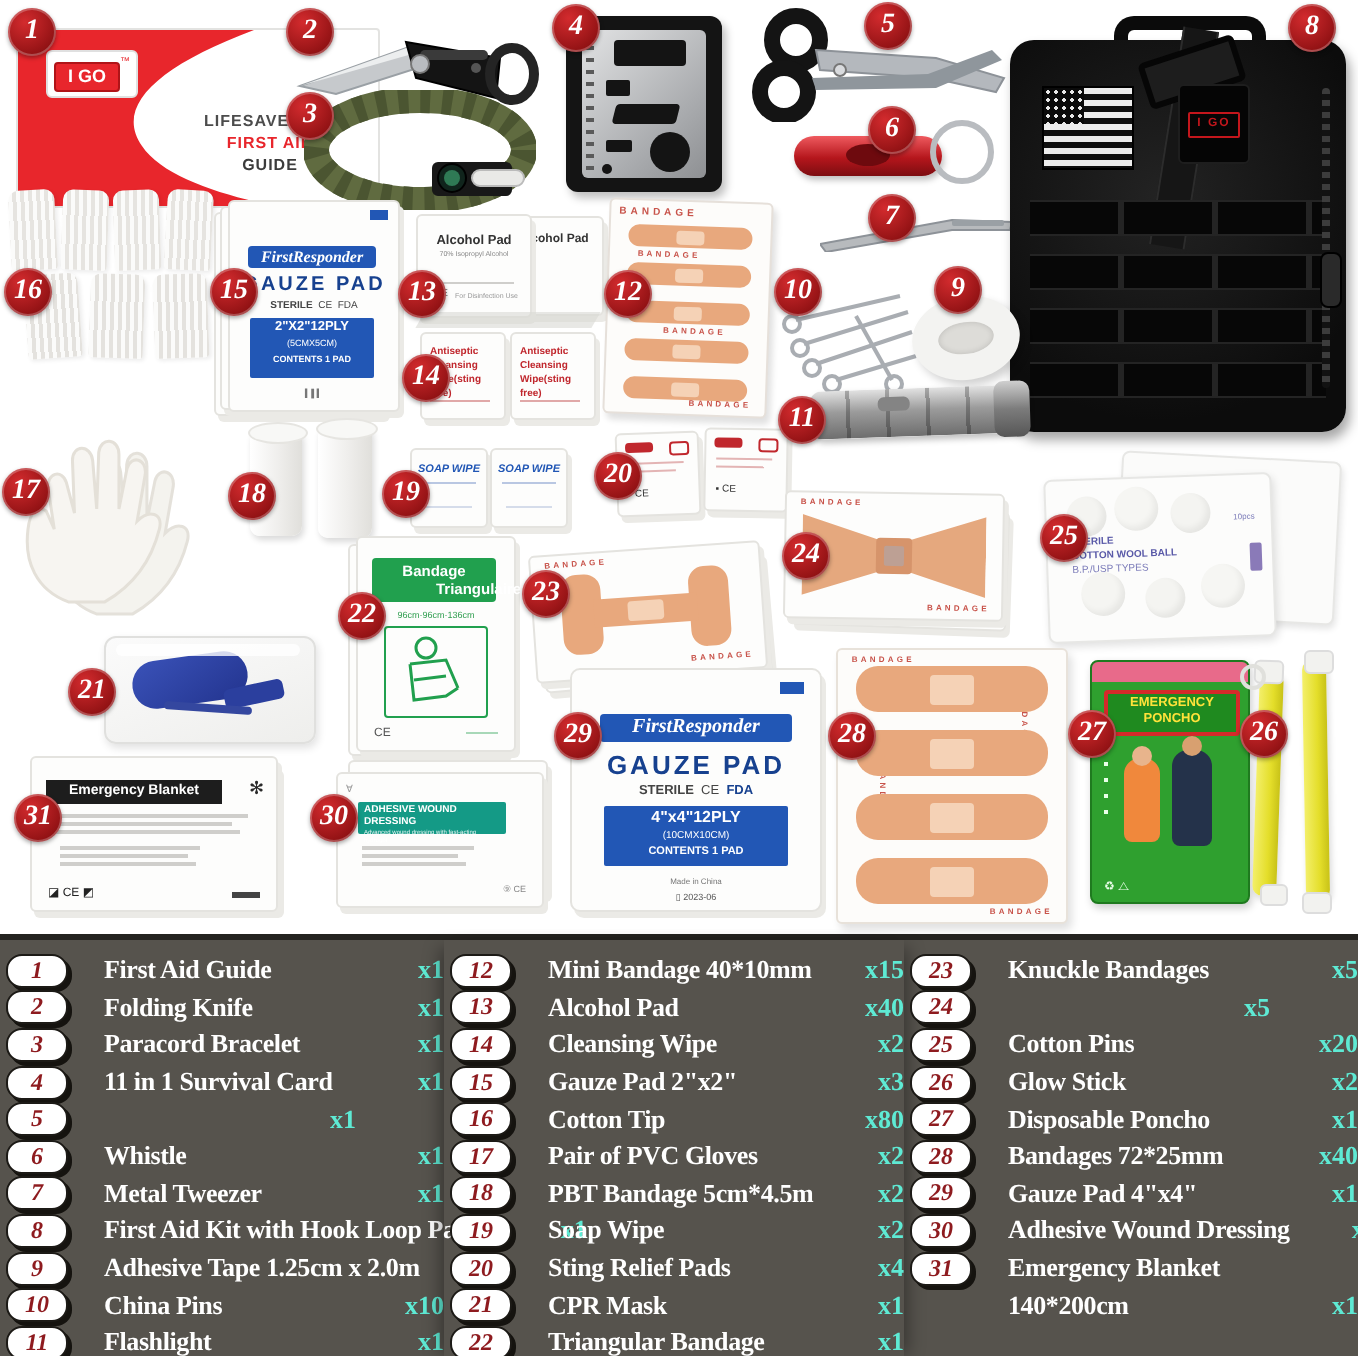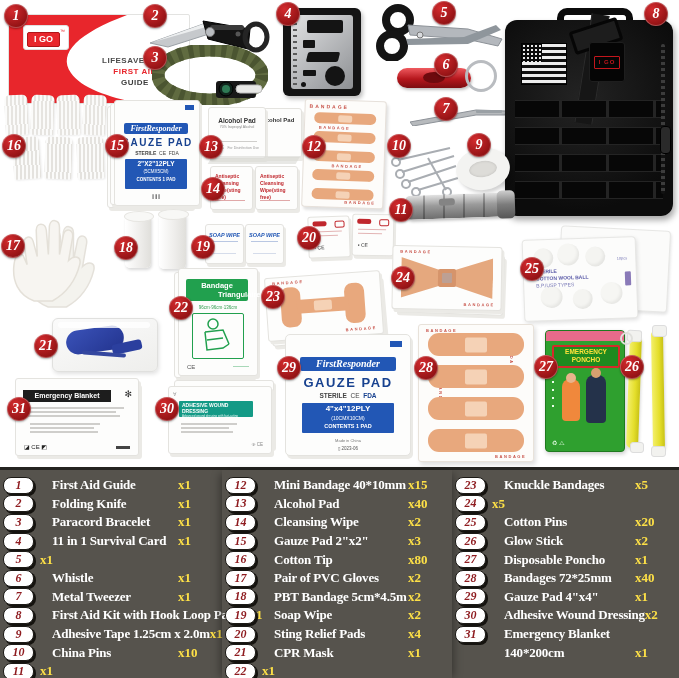--- a/index.html
+++ b/index.html
@@ -24,21 +24,21 @@
           border-top:3px solid #242320;display:flex;}
   .lcol{display:flex;flex-direction:column;padding-top:6px;box-sizing:border-box;}
   .lcol1{width:222px;} .lcol2{width:230px;box-shadow:-6px 0 8px -4px rgba(0,0,0,.35),6px 0 8px -4px rgba(0,0,0,.35);} .lcol3{width:227px;}
   .lrow{display:grid;grid-template-columns:40px 1fr 44px;align-items:center;height:18.6px;}
   .lbadge{width:29px;height:15px;margin-left:3px;background:#fff;border:1px solid #1c1a16;
           border-radius:8px;box-shadow:2px 2px 0 #15130f;color:#8e1b1f;
           font:italic bold 12px/15px "Liberation Serif",serif;text-align:center;}
   .lbadge.empty{visibility:hidden;}
   .lname{color:#fff;font:bold 13px/14px "Liberation Serif",serif;letter-spacing:-.2px;
          padding-left:12px;white-space:nowrap;}
-  .lqty{color:#fde047;font:bold 13px "Liberation Serif",serif;text-align:left;}
+  .lqty{color:#5eead4;font:bold 13px "Liberation Serif",serif;text-align:right;}
   .bluebrand{background:#2257b5;color:#fff;font:italic bold 8px/11px "Liberation Serif",serif;
              text-align:center;border-radius:2px;position:absolute;}
   .gtitle{position:absolute;color:#17418f;font-weight:bold;letter-spacing:1.5px;text-align:center;width:100%;}
   .bluebox{position:absolute;background:#2257b5;color:#fff;text-align:center;border-radius:1px;}
 </style>
 </head>
 <body>
 
 <div id="stage">
   <div id="photo" style="position:absolute;left:0;top:0;width:679px;height:467px;">
@@ -527,20 +527,21 @@
           <span class="lname">Adhesive Tape 1.25cm x 2.0m</span>
           <span class="lqty">x1</span>
         </div>
         <div class="lrow">
           <span class="lbadge">10</span>
           <span class="lname">China Pins</span>
           <span class="lqty">x10</span>
         </div>
         <div class="lrow">
           <span class="lbadge">11</span>
+          <span class="lname">Flashlight</span>
           <span class="lqty">x1</span>
         </div>
       </div>
       <div class="lcol lcol2">
         <div class="lrow">
           <span class="lbadge">12</span>
           <span class="lname">Mini Bandage 40*10mm</span>
           <span class="lqty">x15</span>
         </div>
         <div class="lrow">
@@ -583,20 +584,21 @@
           <span class="lname">Sting Relief Pads</span>
           <span class="lqty">x4</span>
         </div>
         <div class="lrow">
           <span class="lbadge">21</span>
           <span class="lname">CPR Mask</span>
           <span class="lqty">x1</span>
         </div>
         <div class="lrow">
           <span class="lbadge">22</span>
+          <span class="lname">Triangular Bandage</span>
           <span class="lqty">x1</span>
         </div>
       </div>
       <div class="lcol lcol3">
         <div class="lrow">
           <span class="lbadge">23</span>
           <span class="lname">Knuckle Bandages</span>
           <span class="lqty">x5</span>
         </div>
         <div class="lrow">

